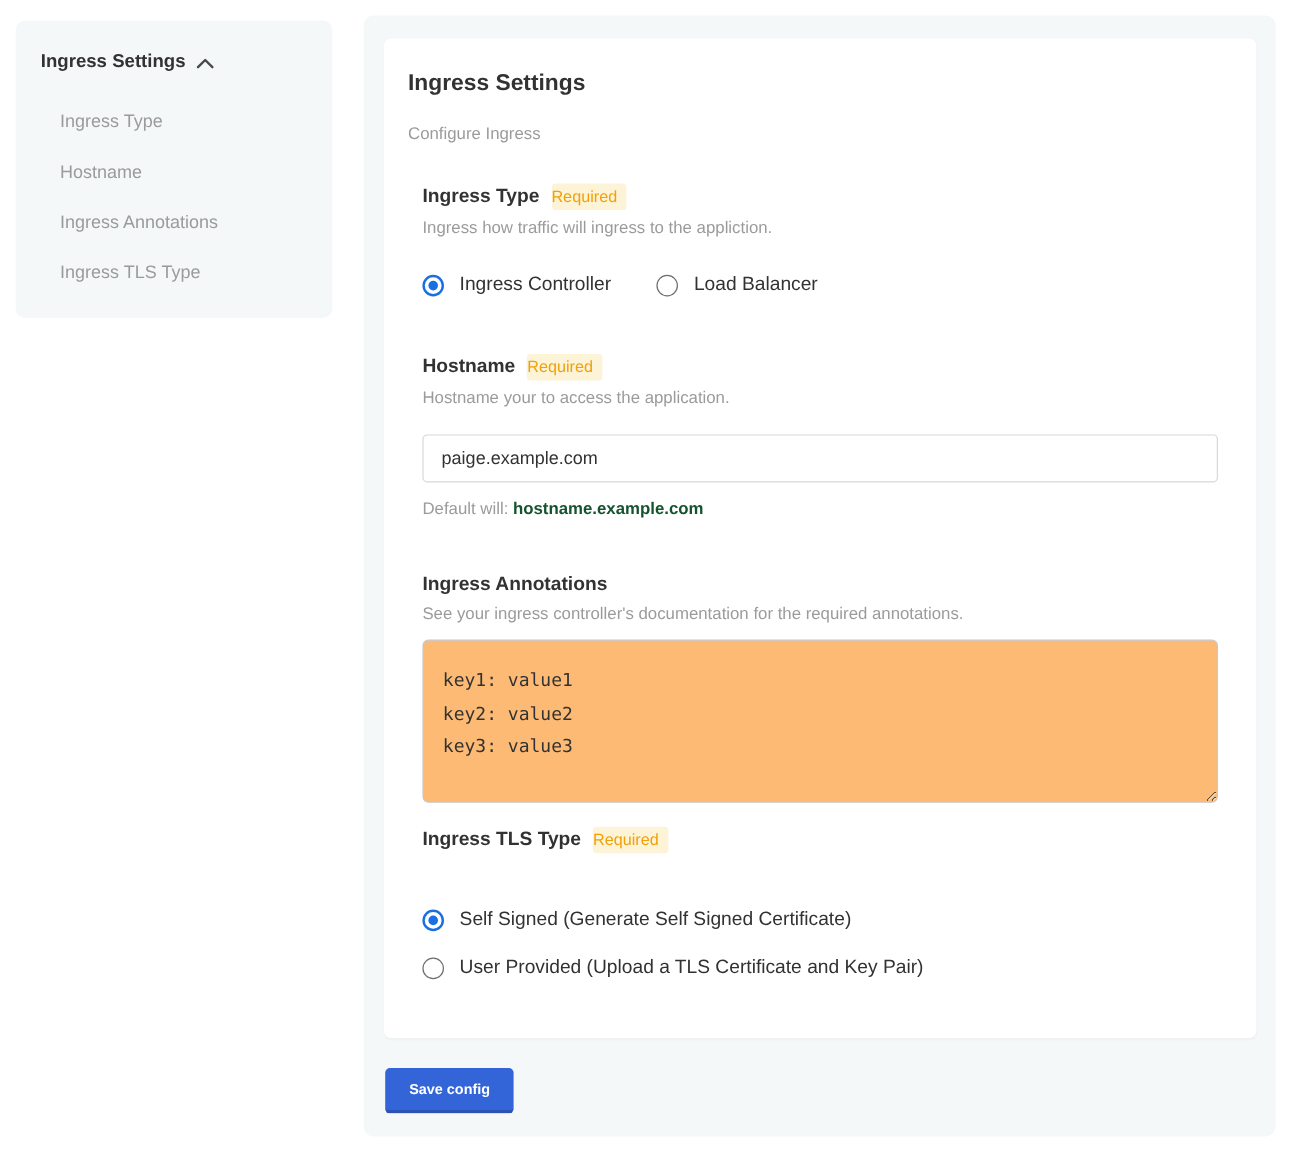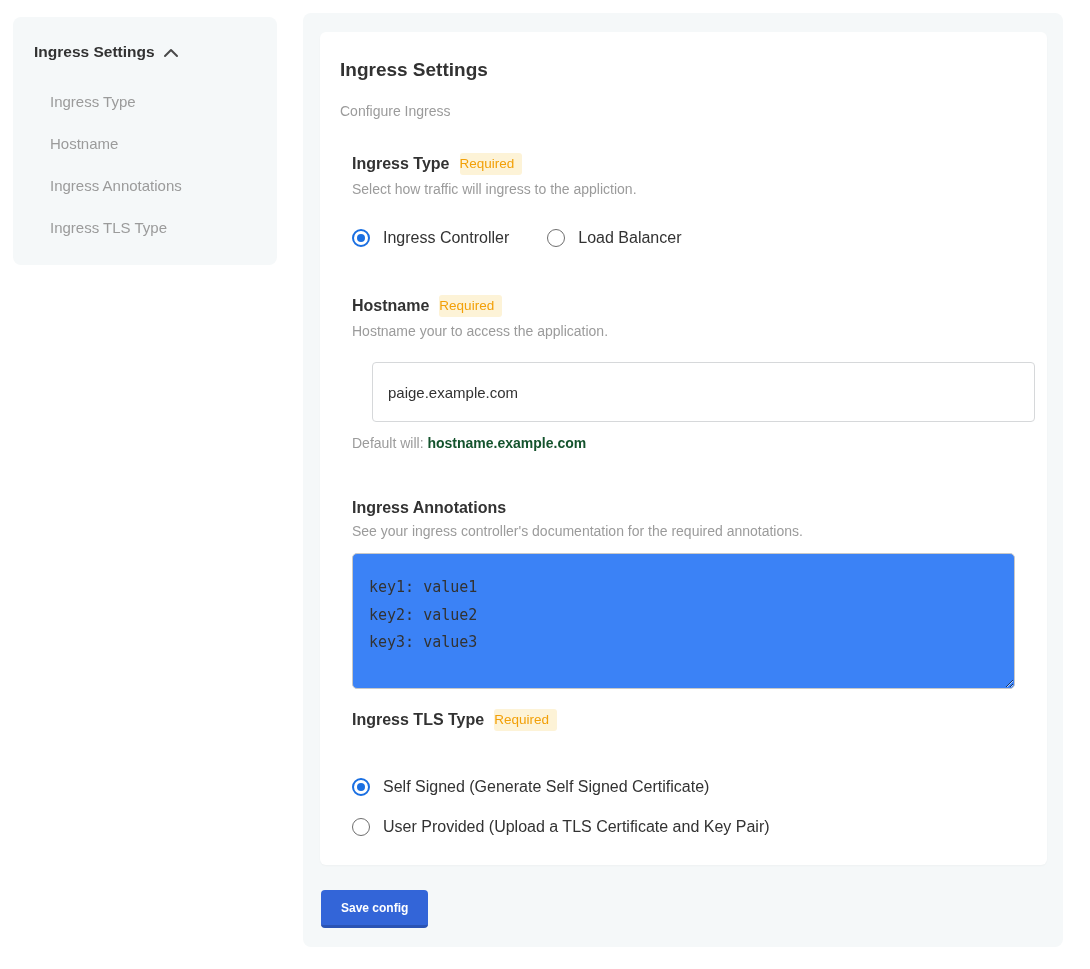--- a/index.html
+++ b/index.html
@@ -87,47 +87,46 @@
     width: 8px; height: 8px;
     margin: -4px 0 0 -4px;
     border-radius: 50%;
     background: #1a6fe2;
   }
   .radio-label { font-size: 16px; color: #323232; }
 
   .sec-hostname { margin-top: 48px; }
   .text-input {
     margin-top: 23px;
-    width: 663px; height: 60px;
+    width: 663px; height: 40px;
     border: 1px solid #d6d8da;
     border-radius: 4px;
     padding: 0 15px;
     font-size: 15px; color: #323232;
     font-family: "Liberation Sans", sans-serif;
     background: #ffffff;
     outline: none;
     display: block;
-    margin-left: 20px;
   }
   .default-line { margin-top: 13px; font-size: 14px; }
   .default-prefix { color: #9b9b9b; }
   .default-value { color: #14532d; font-weight: bold; }
 
   .sec-annotations { margin-top: 48px; }
   .textarea-input {
     margin-top: 14px;
     width: 663px; height: 136px;
     border: 1px solid #c8c8c8;
     border-radius: 5px;
     padding: 20px 16px 10px 16px;
     font-family: "DejaVu Sans Mono", monospace;
     font-size: 15px;
     line-height: 27.5px;
     color: #323232;
-    background: #3b82f6;
+    background: #fdba74;
     resize: both;
     outline: none;
     display: block;
     overflow: auto;
   }
 
   .sec-tls { margin-top: 20px; }
   .tls-options { margin-top: 47px; }
 
   .save-button {
@@ -179,21 +178,21 @@
     <h1 class="card-title">Ingress Settings</h1>
     <p class="card-subtitle">Configure Ingress</p>
 
     <div class="sections">
 
       <div class="section sec-ingress-type">
         <div class="section-heading-row">
           <span class="section-title">Ingress Type</span>
           <span class="required-badge">Required</span>
         </div>
-        <p class="section-help">Select how traffic will ingress to the appliction.</p>
+        <p class="section-help">Ingress how traffic will ingress to the appliction.</p>
         <div class="radio-row">
           <label class="radio-option">
             <span class="radio-circle checked"></span>
             <span class="radio-label">Ingress Controller</span>
           </label>
           <label class="radio-option">
             <span class="radio-circle"></span>
             <span class="radio-label">Load Balancer</span>
           </label>
         </div>

